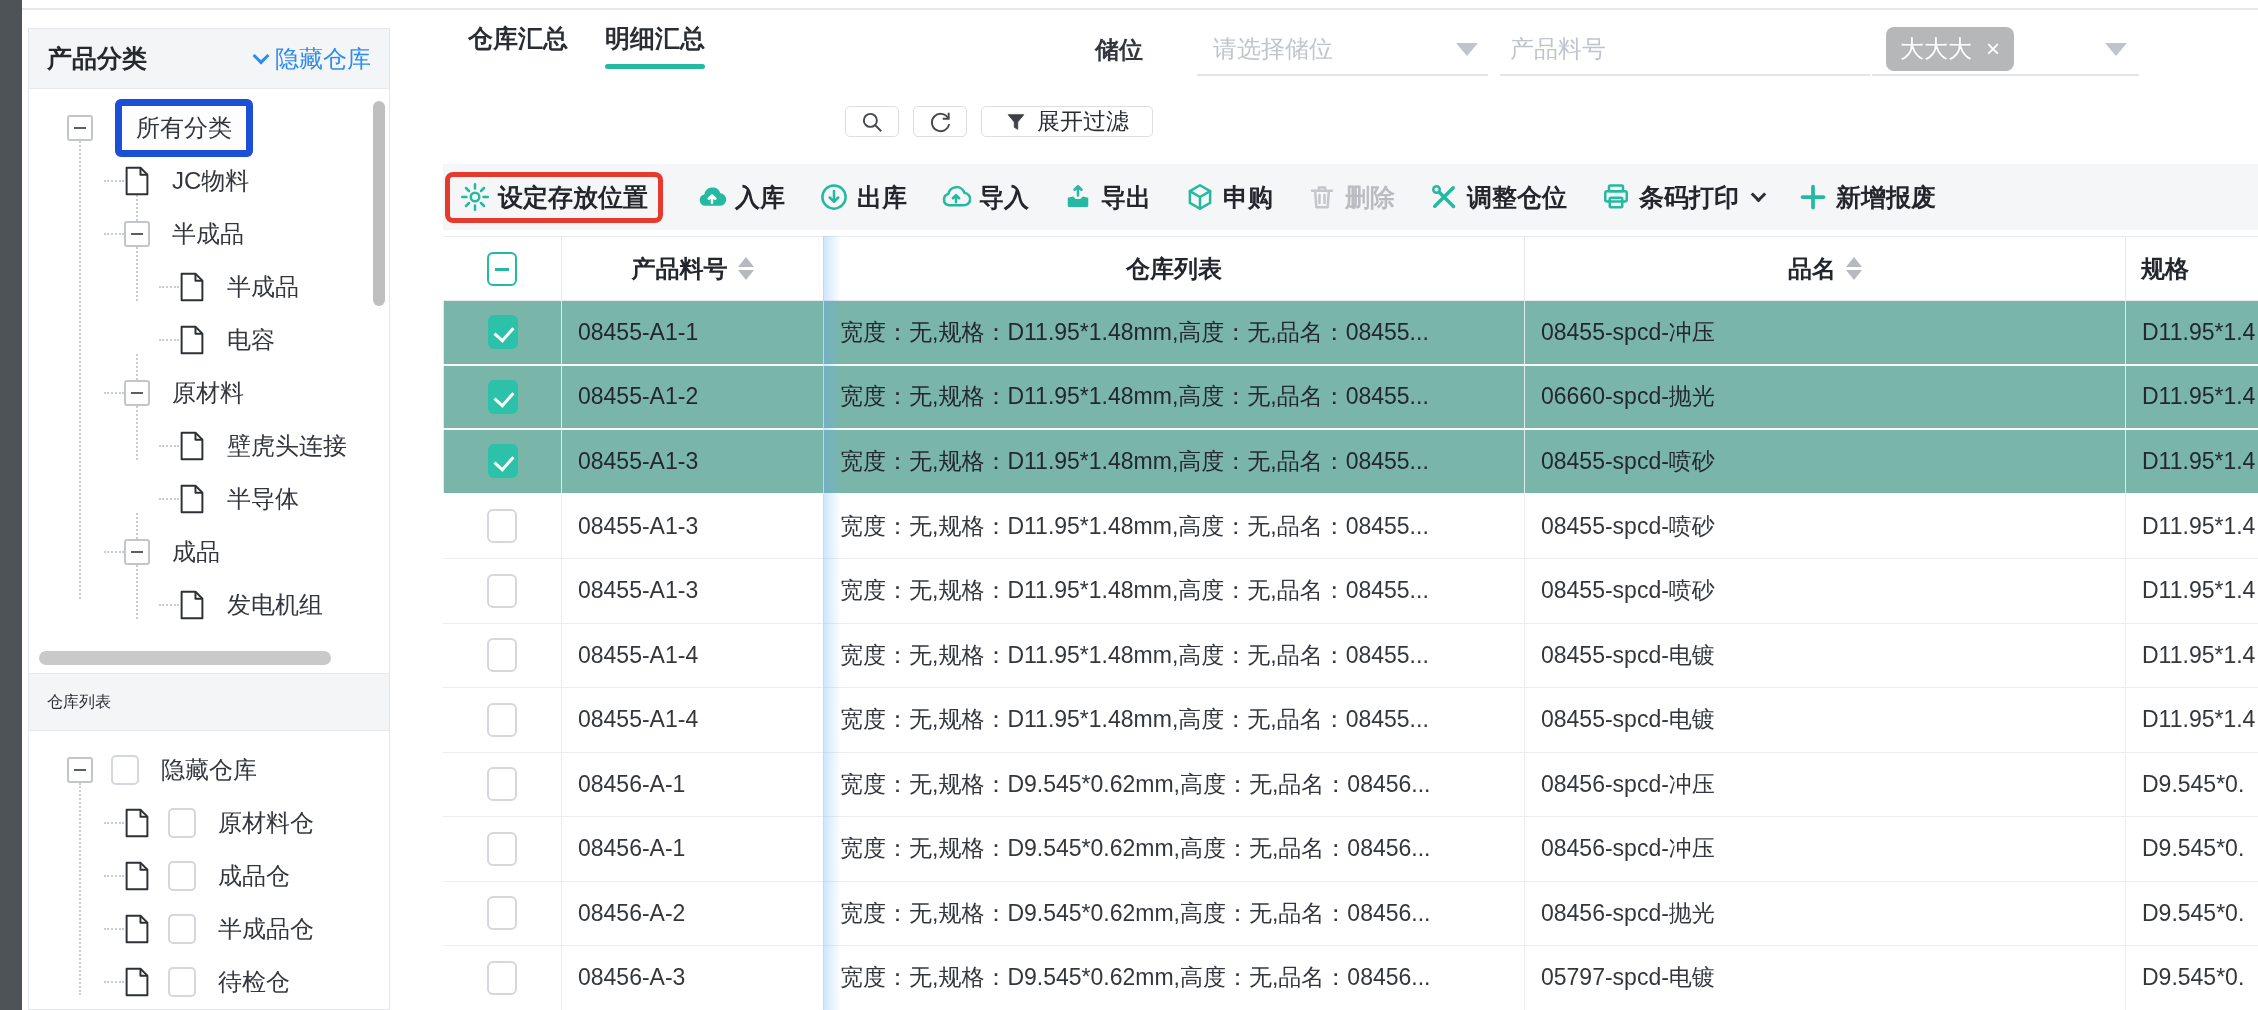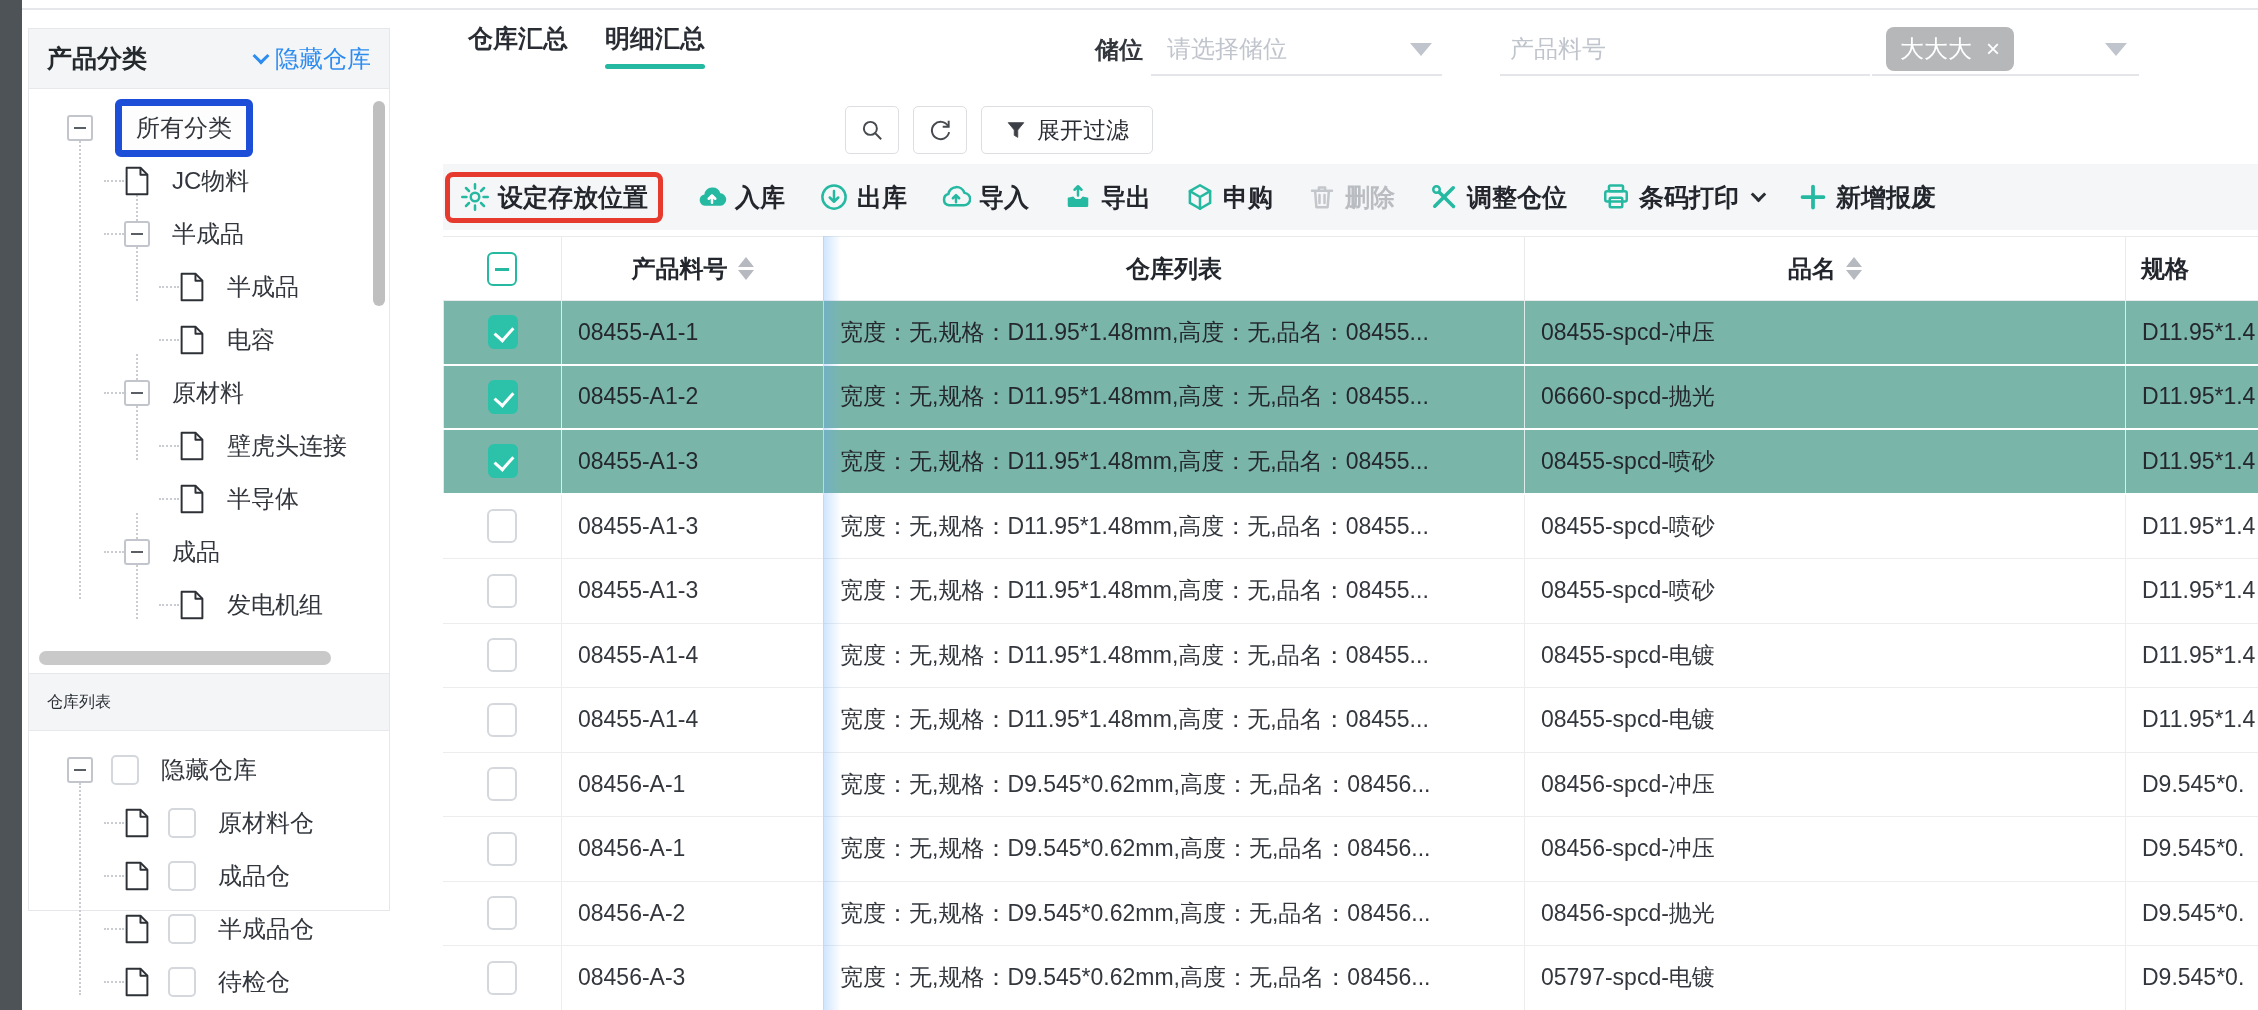--- a/index.html
+++ b/index.html
@@ -3,21 +3,21 @@
 <meta charset="utf-8">
 <style>
   * { margin:0; padding:0; box-sizing:border-box; }
   html,body { width:2258px; height:1010px; overflow:hidden; background:#fff;
     font-family:"Liberation Sans", "DejaVu Sans", sans-serif; color:#2b2f36; }
 
   .top-line { position:absolute; left:22px; right:0; top:8px; height:2px; background:#e5e7ea; }
   .dark-strip { position:absolute; left:0; top:0; width:22px; height:1010px; background:#4e5357; }
 
   
-  .sidebar { position:absolute; left:28px; top:28px; width:362px; height:883px;
+  .sidebar { position:absolute; left:28px; top:28px; width:362px; height:982px;
     background:#fff; border:1px solid #e5e7ea; }
   .side-header { height:60px; background:#f4f5f6; border-bottom:1px solid #e6e8eb;
     display:flex; align-items:center; padding:0 18px; }
   .side-header .title { font-size:25px; font-weight:bold; color:#24292e; }
   .side-header .link { margin-left:auto; color:#2d8cf0; font-size:24px; display:flex; align-items:center; gap:8px; }
   .chev { display:inline-block; width:12px; height:12px; border-right:3px solid #2d8cf0;
     border-bottom:3px solid #2d8cf0; transform:rotate(45deg); margin-top:-6px; }
   .tree { position:relative; padding-top:12px; }
   .tree-item { position:relative; height:53px; display:flex; align-items:center; }
   .stub { border-top:2px dotted #c9ccd1; height:0; }
@@ -48,21 +48,21 @@
 
   .flt-label { position:absolute; top:24px; font-size:24px; color:#33373d;font-weight:bold; }
   .flt-ctrl { position:absolute; top:14px; height:52px; border-bottom:2px solid #e3e5e8; display:flex; align-items:center; }
   .placeholder { color:#c0c4cc; font-size:24px; }
   .sel-arrow { width:0; height:0; border-left:11px solid transparent; border-right:11px solid transparent;
     border-top:13px solid #c0c4cc; margin-left:auto; }
   .chip { background:#b5b7b9; color:#fff; border-radius:8px; font-size:24px;
     padding:6px 14px; display:flex; align-items:center; gap:14px; }
   .chip .x { font-size:24px; color:#fff; }
 
-  .mini-btn { position:absolute; top:96px; height:48px; background:#fff; border:1px solid #dcdee2;
+  .mini-btn { position:absolute; top:96px; height:31px; background:#fff; border:1px solid #dcdee2;
     border-radius:5px; display:flex; align-items:center; justify-content:center; gap:10px; color:#46494e; }
   .mini-btn svg { stroke:#46494e; }
   .mini-btn .txt { font-size:23px; color:#2a2e34; }
 
   
   .toolbar { position:absolute; left:43px; right:0; top:154px; height:66px; background:#f5f6f7;
     display:flex; align-items:center; gap:34px; padding-left:10px; }
   .tb-item { display:flex; align-items:center; gap:8px; white-space:nowrap; }
   .tb-item .tb-label { font-size:25px; font-weight:bold; color:#23272d; }
   .tb-item svg { color:var(--accent); }
@@ -255,21 +255,21 @@
     <i></i>
   </div>
 
 <div class="main">
 
   <div class="tab" id="tab-0" style="left:68px;">仓库汇总</div>
   <div class="tab" id="tab-1" style="left:205px;">明细汇总</div>
   <div class="tab-underline" id="tab-underline" style="left: 205px; width: 100px; background: rgb(37, 185, 162);"></div>
 
   <span class="flt-label" style="left:695px;">储位</span>
-  <div class="flt-ctrl" style="left:751px; width:291px; padding:0 10px 0 16px;">
+  <div class="flt-ctrl" style="left:797px; width:291px; padding:0 10px 0 16px;">
     <span class="placeholder">请选择储位</span>
     <i class="sel-arrow"></i>
   </div>
   <div class="flt-ctrl" style="left:1100px; width:370px; padding:0 10px;">
     <span class="placeholder">产品料号</span>
   </div>
   <div class="flt-ctrl" style="left:1472px; width:267px; padding:0 12px 0 14px;">
     <span class="chip">
       <span>大大大</span>
       <span class="x">×</span>

